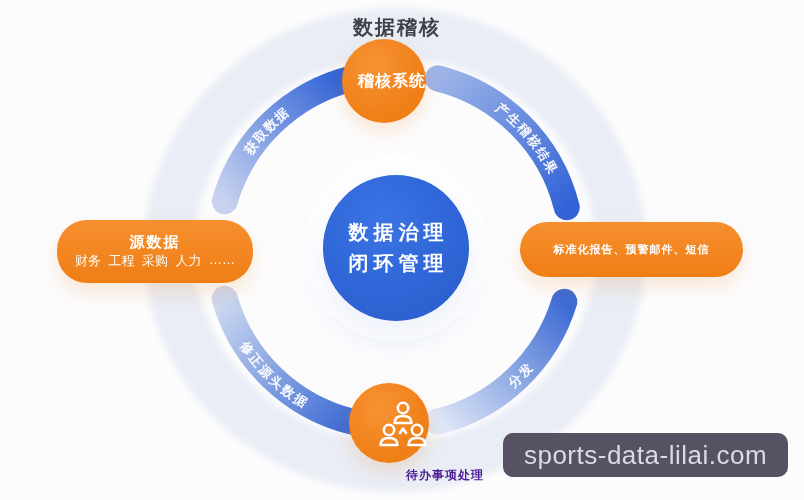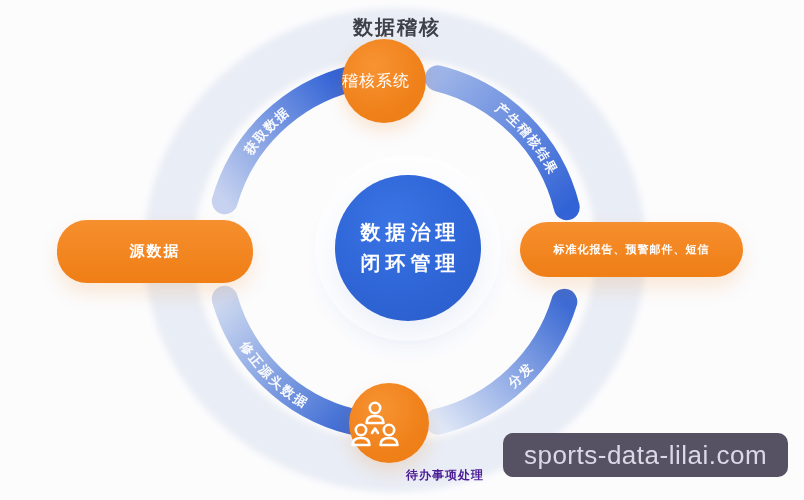--- a/index.html
+++ b/index.html
@@ -21,22 +21,22 @@
     font-size:20px;letter-spacing:2px;color:#3f4148;font-weight:600;
   }
   .bottom-caption{
     position:absolute;left:324px;top:467px;width:160px;text-align:right;
     font-size:12px;letter-spacing:1px;color:#4c1d95;font-weight:600;
   }
 
   .node-circle{
     position:absolute;border-radius:50%;
     background:radial-gradient(circle at 38% 32%, #f79333 0%, #f0811a 60%, #ec7a10 100%);
-    display:flex;align-items:flex-start;justify-content:center;flex-direction:column;
-    color:#fff;font-weight:normal;
+    display:flex;align-items:flex-end;justify-content:center;flex-direction:column;
+    color:#fff;font-weight:bold;
   }
   .node-audit{left:342px;top:39px;width:84px;height:84px;font-size:16px;letter-spacing:1px;
     box-shadow:0 8px 18px rgba(238,125,20,.18);}
   .node-todo{left:349px;top:383px;width:80px;height:80px;
     box-shadow:0 8px 18px rgba(238,125,20,.18);}
 
   .pill{
     position:absolute;color:#fff;
     background:linear-gradient(180deg,#f68f2e 0%,#ef7e15 100%);
     box-shadow:0 10px 20px rgba(238,125,20,.16);
@@ -47,21 +47,21 @@
   }
   .pill-source .t{font-size:15px;font-weight:bold;text-align:center;letter-spacing:2px;}
   .pill-source .row{display:flex;justify-content:space-between;padding:0 18px;font-size:13px;opacity:.96;}
   .pill-output{
     left:520px;top:222px;width:223px;height:55px;border-radius:28px;
     display:flex;align-items:center;justify-content:center;
     font-size:11px;font-weight:bold;letter-spacing:1px;
   }
 
   .center-circle{
-    position:absolute;left:335px;top:175px;width:146px;height:146px;border-radius:50%;
+    position:absolute;left:323px;top:175px;width:146px;height:146px;border-radius:50%;
     background:radial-gradient(circle at 40% 32%, #3a74e4 0%, #2f65d6 55%, #2a5cc9 100%);
     display:flex;flex-direction:column;align-items:center;justify-content:center;gap:4px;
     color:#fff;font-size:20px;font-weight:bold;letter-spacing:5px;text-indent:5px;
     box-shadow:0 0 0 20px rgba(255,255,255,.55), 0 14px 30px rgba(40,90,200,.18);
   }
 
   .watermark{
     position:absolute;right:16px;bottom:23px;width:285px;height:44px;
     background:#575263;border-radius:10px;
     display:flex;align-items:center;justify-content:center;
@@ -124,20 +124,27 @@
   </svg>
 
   <div class="top-caption">数据稽核</div>
 
   <div class="node-circle node-audit">
     <span>稽核系统</span>
   </div>
 
   <div class="pill pill-source">
     <div class="t">源数据</div>
+    <div class="row">
+      <span>财务</span>
+      <span>工程</span>
+      <span>采购</span>
+      <span>人力</span>
+      <span>……</span>
+    </div>
   </div>
 
   <div class="pill pill-output">
     <span>标准化报告、预警邮件、短信</span>
   </div>
 
   <div class="node-circle node-todo">
     <svg width="52" height="48" viewBox="0 0 52 48" fill="none" stroke="#ffffff" stroke-width="2.6" stroke-linecap="round" stroke-linejoin="round">
 
       <circle cx="26" cy="9" r="5.2"></circle>

